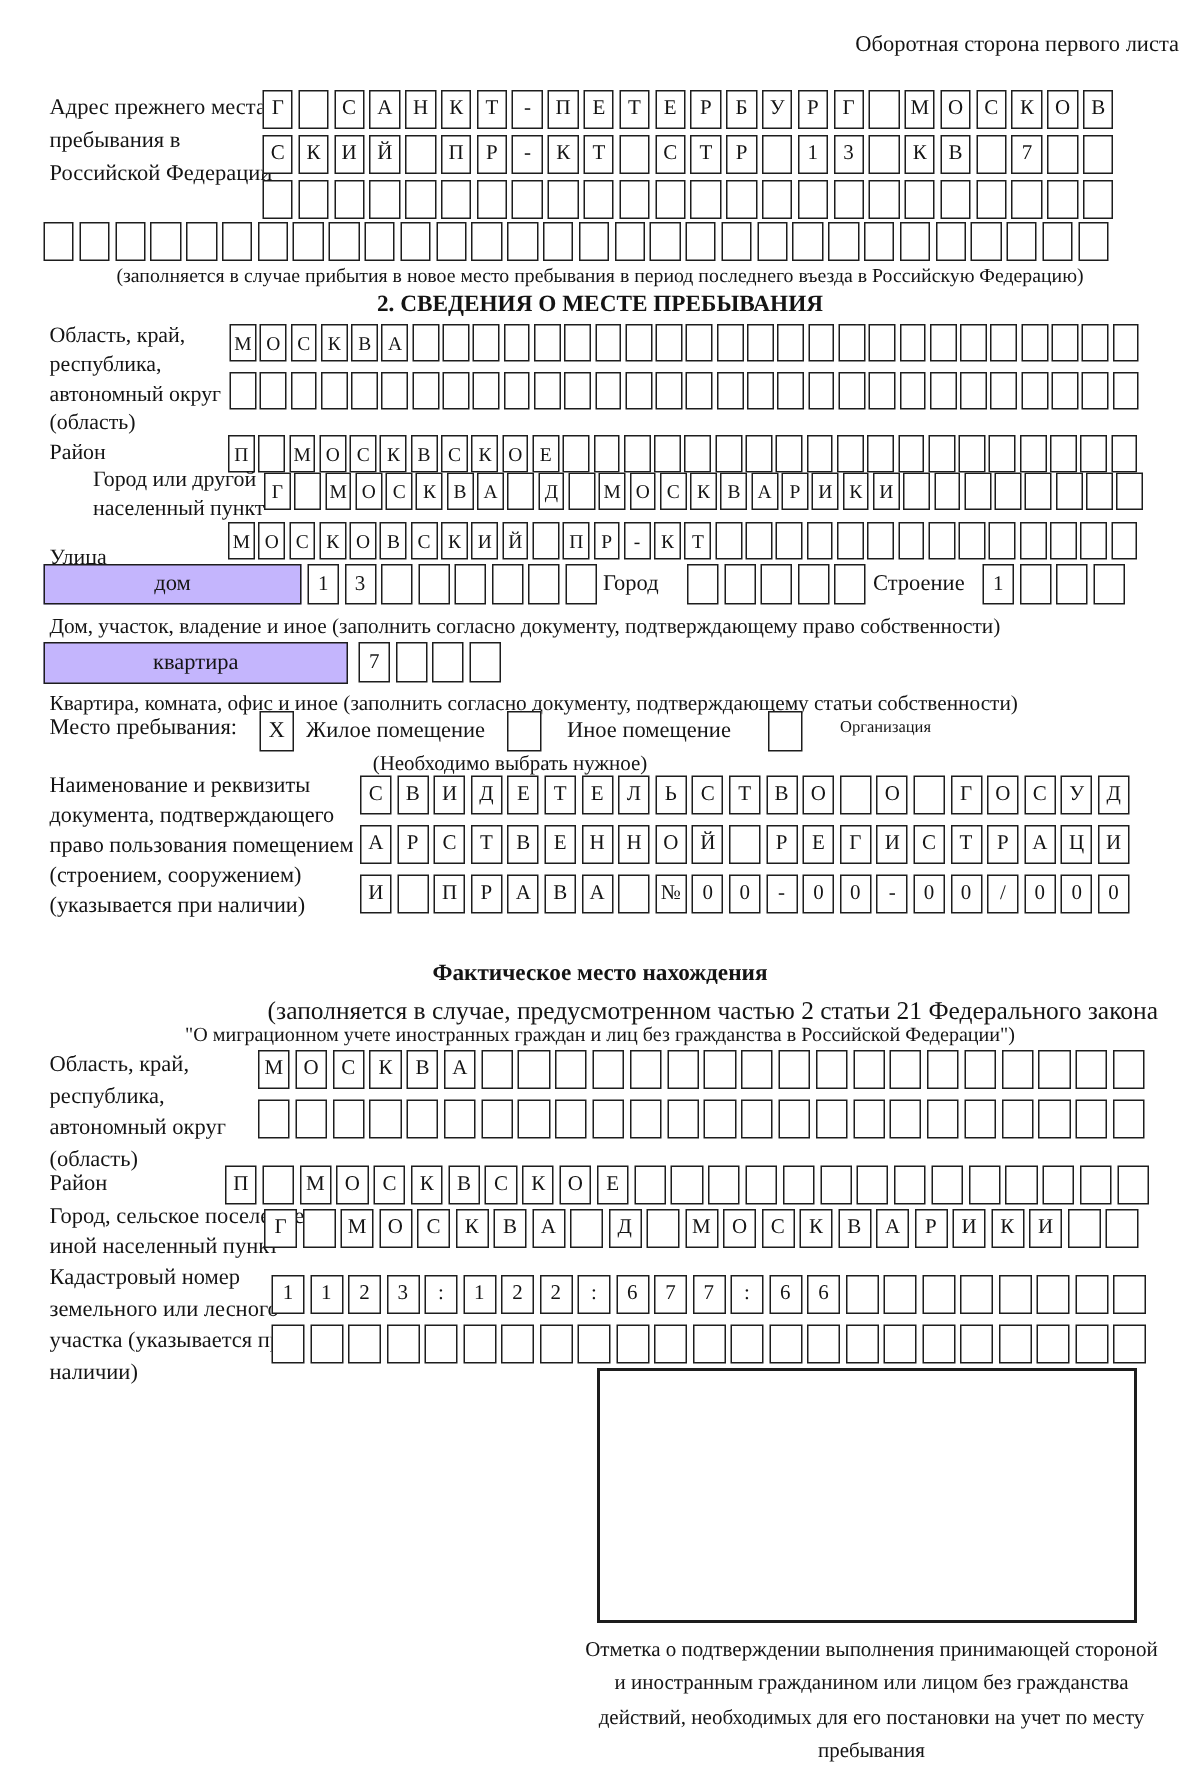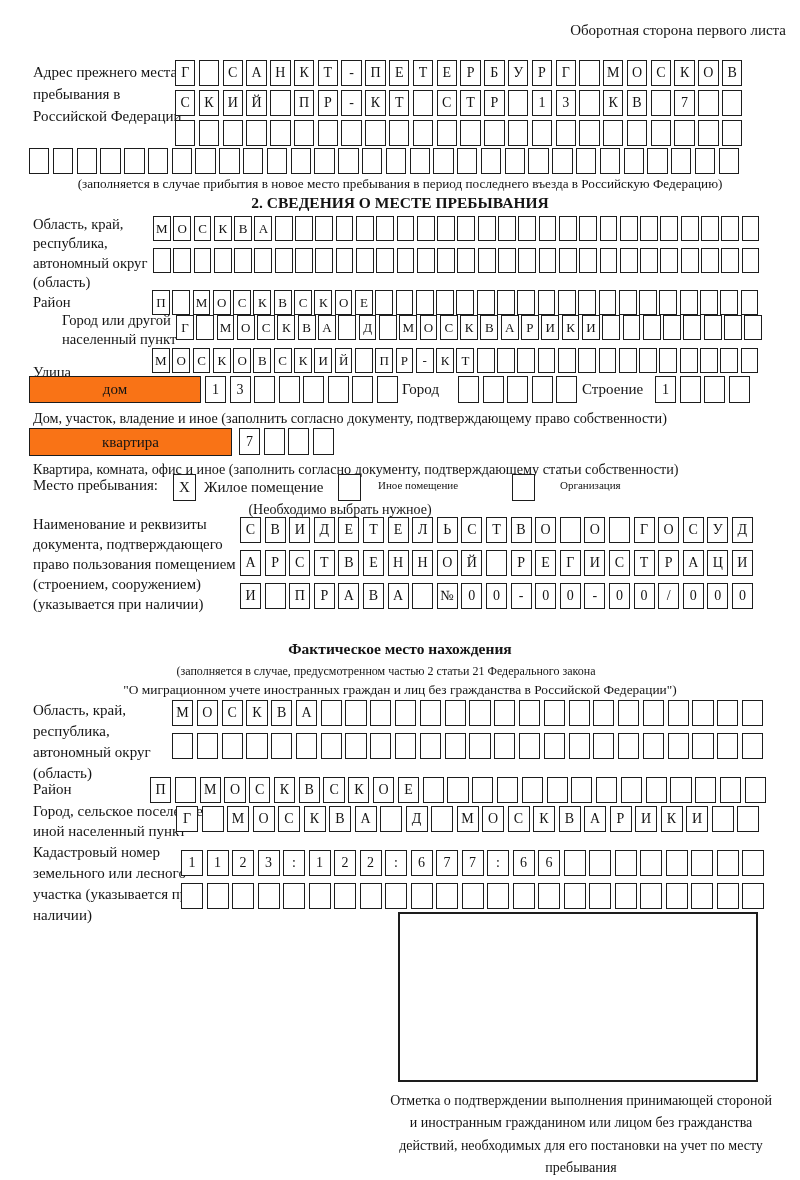--- a/index.html
+++ b/index.html
@@ -29,21 +29,21 @@
   
   .cr-c { gap:3.6px; } .cr-c .cell { width:21.2px; height:26px; }
   
   .cr-f { gap:3.5px; } .cr-f .cell { width:22px; height:26px; }
   
   .cr-d { gap:3.6px; } .cr-d .cell { width:21px; height:26px; }
   
   .cr-e { gap:3.5px; } .cr-e .cell { width:21px; height:27px; }
 
   .widebox {
-    border:1.7px solid #1d1d1d; background:#f97316;
+    border:1.7px solid #1d1d1d; background:#c4b5fd;
     display:flex; align-items:center; justify-content:center;
     font-size:15px;
   }
   .chk {
     width:23px; height:27px; border:1.7px solid #1d1d1d; background:#fff;
     display:flex; align-items:center; justify-content:center; font-size:15px;
   }
   .stamp {
     border:2px solid #1d1d1d; background:#fff;
   }
@@ -369,21 +369,21 @@
     <div class="cell"></div>
     <div class="cell"></div>
     <div class="cell"></div>
   </div>
 <div class="abs note" style="left:33px;top:461px;">Квартира, комната, офис и иное (заполнить согласно документу, подтверждающему статьи собственности)</div>
 
 <div class="abs lbl" style="left:33px;top:476px;font-size:15px;">Место пребывания:</div>
 <div class="abs chk" style="left:173px;top:474px;">X</div>
 <div class="abs lbl" style="left:204px;top:478px;font-size:15px;">Жилое помещение</div>
 <div class="abs chk" style="left:338px;top:474px;"></div>
-<div class="abs lbl" style="left:378px;top:478px;font-size:11px;">Иное помещение</div>
+<div class="abs lbl" style="left:378px;top:478px;font-size:15px;">Иное помещение</div>
 <div class="abs chk" style="left:512px;top:474px;"></div>
 <div class="abs lbl" style="left:560px;top:478px;font-size:11px;">Организация</div>
 <div class="abs ctr" style="left:140px;top:502px;width:400px;font-size:14px;">(Необходимо выбрать нужное)</div>
 
 <div class="abs lbl" style="left:33px;top:514px;width:208px;font-size:14.8px;line-height:1.36;">Наименование и реквизиты документа, подтверждающего право пользования помещением (строением, сооружением) (указывается при наличии)</div>
 <div class="abs cells cr-d" style="left:240px;top:517px;">
     <div class="cell">С</div>
     <div class="cell">В</div>
     <div class="cell">И</div>
     <div class="cell">Д</div>
@@ -446,21 +446,21 @@
     <div class="cell">-</div>
     <div class="cell">0</div>
     <div class="cell">0</div>
     <div class="cell">/</div>
     <div class="cell">0</div>
     <div class="cell">0</div>
     <div class="cell">0</div>
   </div>
 
 <div class="abs bold ctr" style="left:0;top:640px;width:800px;font-size:15.5px;">Фактическое место нахождения</div>
-<div class="abs ctr" style="left:0;top:664px;width:772px;font-size:12px;">(заполняется в случае, предусмотренном частью 2 статьи 21 Федерального закона</div>
+<div class="abs ctr" style="left:0;top:664px;width:772px;font-size:17px;text-align:right;">(заполняется в случае, предусмотренном частью 2 статьи 21 Федерального закона</div>
 <div class="abs ctr" style="left:0;top:682px;width:800px;font-size:13.4px;">"О миграционном учете иностранных граждан и лиц без гражданства в Российской Федерации")</div>
 
 <div class="abs lbl" style="left:33px;top:700px;width:150px;font-size:15px;line-height:1.4;">Область, край, республика, автономный округ (область)</div>
 <div class="abs cells cr-c" style="left:172px;top:700px;">
     <div class="cell">М</div>
     <div class="cell">О</div>
     <div class="cell">С</div>
     <div class="cell">К</div>
     <div class="cell">В</div>
     <div class="cell">А</div>

